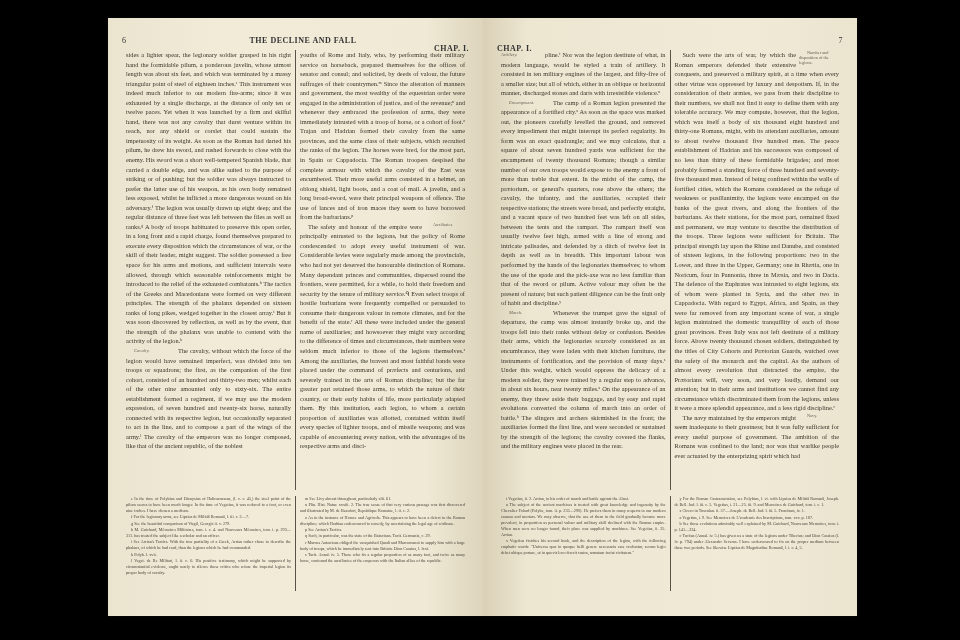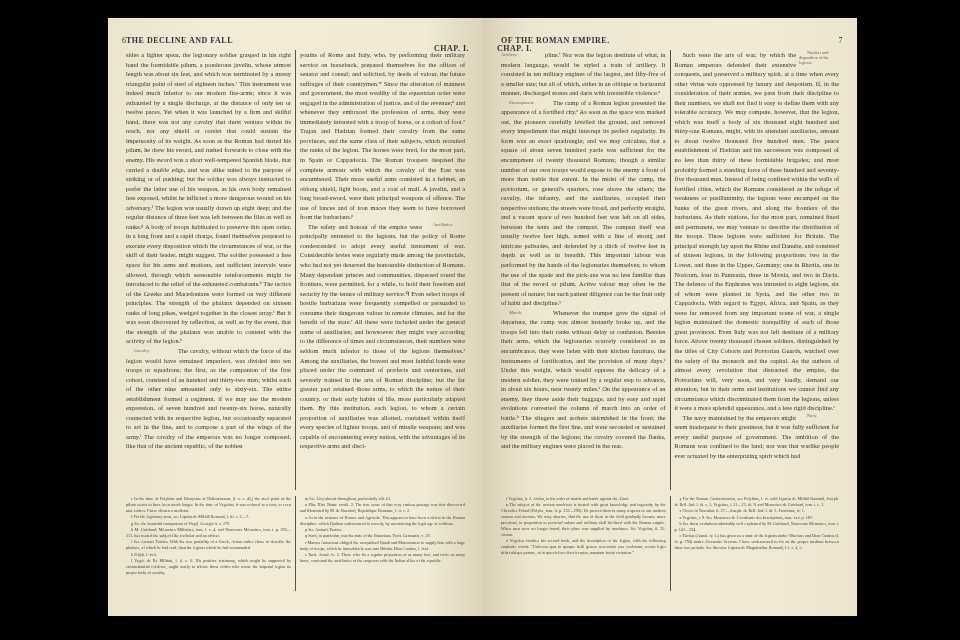--- a/index.html
+++ b/index.html
@@ -3,21 +3,21 @@
 <meta charset="utf-8">
 <style>
   html,body{margin:0;padding:0;}
   body{width:960px;height:640px;background:#000;position:relative;overflow:hidden;font-family:"Liberation Serif","DejaVu Serif",serif;color:#2b2620;}
   .spread{position:absolute;left:108px;top:18px;width:749px;height:598px;display:flex;box-shadow:0 0 2px #111;}
   .page{position:relative;height:100%;background:#efe9d6;overflow:hidden;}
   .page.left{width:375px;background:linear-gradient(to right,#ebe4cf 0%,#f1ebd8 30%,#efe9d5 85%,#ddd4bb 100%);}
   .page.right{width:374px;background:linear-gradient(to right,#d9d0b6 0%,#ede6d1 12%,#f0ead7 70%,#ebe4cf 100%);}
   .running-head{position:absolute;top:18px;left:14px;right:14px;height:12px;font-size:8px;letter-spacing:.5px;font-weight:bold;color:#333;}
   .running-head .num{position:absolute;left:0;top:0;font-weight:normal;}
-  .running-head .title{position:absolute;left:4px;right:0;top:0;}
+  .running-head .title{position:absolute;left:15px;right:0;text-align:center;top:0;}
   .running-head .chap{position:absolute;right:0;top:8px;}
   .cols{position:absolute;top:32px;left:14px;right:14px;height:440px;display:flex;}
   .col{flex:1;font-size:6.35px;line-height:9.55px;text-align:justify;color:#3a342b;padding:0 4px;position:relative;}
   .col.divider{border-right:1px solid #5a5247;}
   .col p{margin:0;text-indent:0;}
   .col p.indent{text-indent:8px;}
   .sn-inline{float:left;width:44px;font-size:4.6px;line-height:9.5px;color:#6b6257;font-style:italic;}
   .sn-right{float:right;width:40px;font-size:4.3px;line-height:5px;color:#6b6257;text-align:left;padding-left:3px;}
   .notes{position:absolute;top:478px;left:14px;right:14px;height:95px;display:flex;}
   .notes .col{font-size:4.2px;line-height:5.9px;color:#4a443b;}
@@ -68,21 +68,20 @@
         <p>q Such, in particular, was the state of the Batavians. Tacit. Germania, c. 29.</p>
         <p>r Marcus Antoninus obliged the vanquished Quadi and Marcomanni to supply him with a large body of troops, which he immediately sent into Britain. Dion Cassius, l. lxxi.</p>
         <p>s Tacit. Annal. iv. 5. Those who fix a regular proportion of as many foot, and twice as many horse, confound the auxiliaries of the emperors with the Italian allies of the republic.</p>
       </div>
     </div>
   </div>
 
   <div class="page right">
     <div class="running-head">
       <span class="num" style="left:auto;right:0;">7</span>
-      <span class="title">OF THE ROMAN EMPIRE.</span>
       <span class="chap" style="right:auto;left:0;">CHAP. I.</span>
     </div>
     <div class="cols">
       <div class="col divider">
         <p>
           <span class="sn-inline">Artillery.</span>
           <span>pline.ᵗ Nor was the legion destitute of what, in modern language, would be styled a train of artillery. It consisted in ten military engines of the largest, and fifty-five of a smaller size; but all of which, either in an oblique or horizontal manner, discharged stones and darts with irresistible violence.ᵘ</span>
         </p>
         <p class="indent">
           <span class="sn-inline">Encampment.</span>

